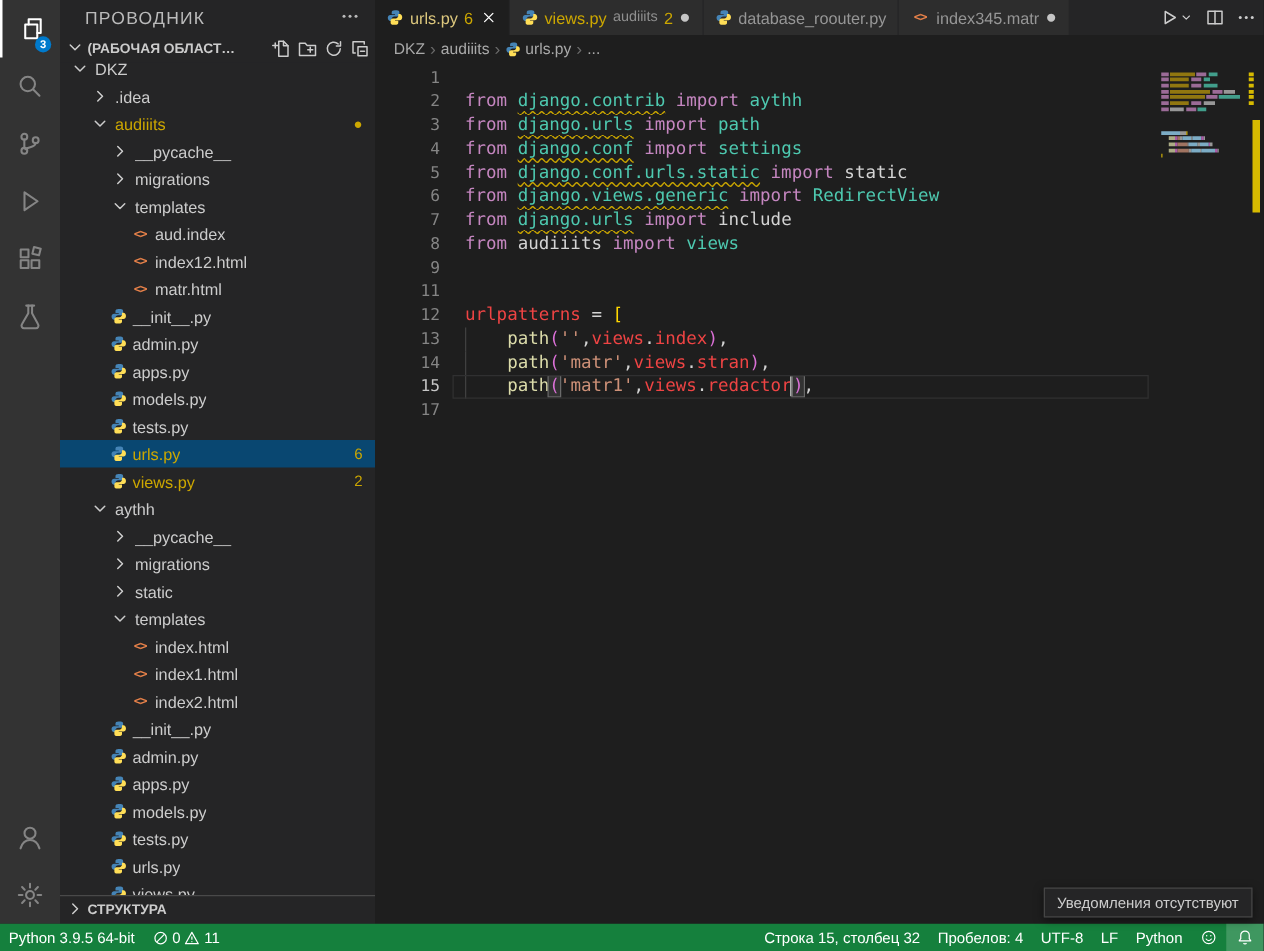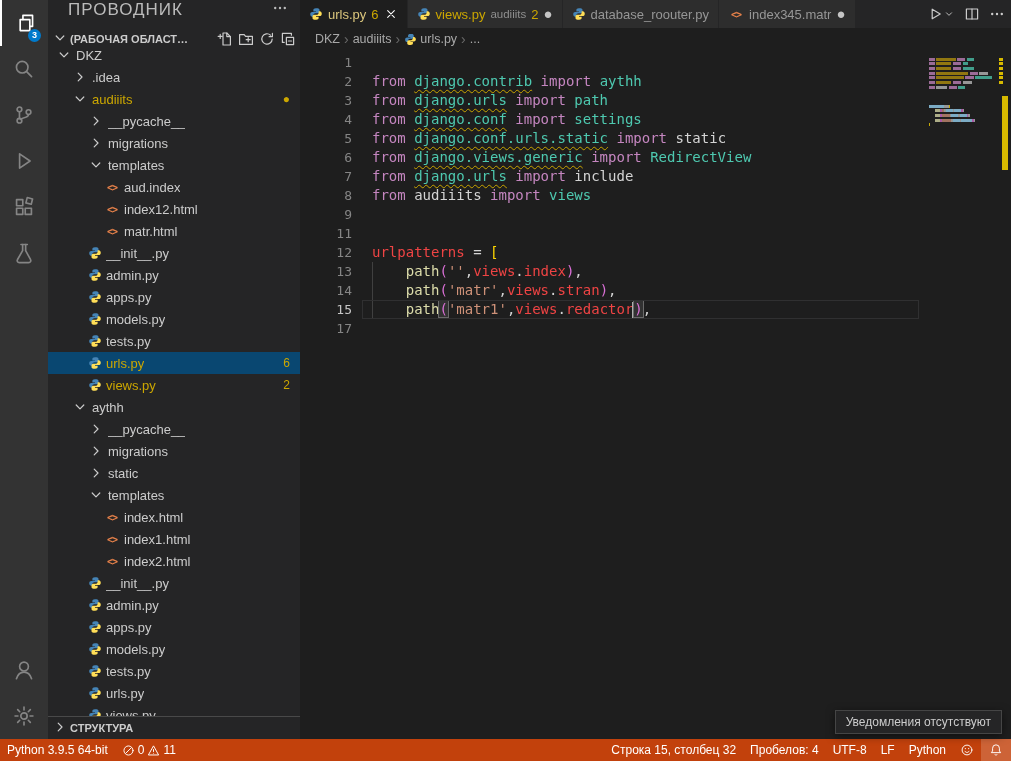--- a/index.html
+++ b/index.html
@@ -7,21 +7,21 @@
   .app{display:flex;height:739px;width:1011px}
 
   
   .activitybar{width:48px;flex:none;background:#333333;display:flex;flex-direction:column;justify-content:space-between}
   .ab-item{width:48px;height:46px;display:flex;align-items:center;justify-content:center;color:#858585;position:relative;box-sizing:border-box;cursor:pointer}
   .ab-item.active{color:#ffffff;border-left:2px solid #ffffff}
   .ab-badge{position:absolute;right:7px;bottom:4px;background:#007acc;color:#fff;font-size:9px;line-height:1;padding:2px 4px;border-radius:8px;font-weight:bold}
 
   
   .sidebar{width:252px;flex:none;background:#252526;display:flex;flex-direction:column;position:relative;overflow:hidden}
-  .sb-title{height:28px;flex:none;display:flex;padding:0 12px 0 20px;font-size:17px;color:#bbbbbb;letter-spacing:1px}
+  .sb-title{height:28px;flex:none;display:flex;align-items:center;padding:0 12px 0 20px;font-size:14px;color:#bbbbbb;letter-spacing:1px}
   .sb-title .spacer{flex:1}
   .sb-section{height:22px;flex:none;display:flex;align-items:center;gap:2px;padding:0 4px;font-size:11px;font-weight:bold;color:#cccccc;position:relative;z-index:3;background:#252526}
   .sb-section-label{white-space:nowrap;overflow:hidden;text-overflow:ellipsis;max-width:120px}
   .sb-actions{margin-left:auto;display:flex;gap:5px;color:#cccccc}
   .icon{display:inline-flex;align-items:center;justify-content:center}
   .tree{flex:1;overflow:hidden;margin-top:-6px;position:relative;z-index:1}
   .tree-row{height:22px;display:flex;align-items:center;cursor:pointer;box-sizing:border-box;padding-right:10px}
   .tree-row.selected{background:#094771}
   .tree-row .label{margin-left:4px;white-space:nowrap;overflow:hidden;text-overflow:ellipsis}
   .tint-warning{color:#cca700}
@@ -68,21 +68,21 @@
   .cursor{display:inline-block;width:2px;height:16px;background:#aeafad;vertical-align:middle;margin-left:-1px}
 
   .minimap{position:absolute;top:3px;right:14px;width:68px}
   .mm-row{height:3px;margin-bottom:1.7px;display:flex;position:relative}
   .mm-seg{height:3px;flex:none}
   .mm-warn{position:absolute;right:-6px;top:0;width:4px;height:3px;background:#d7ba00}
   .overview-ruler{position:absolute;top:0;right:0;width:12px;bottom:0}
   .ov-warn{position:absolute;right:3px;top:46px;width:6px;height:74px;background:#d7ba00}
 
   
-  .statusbar{position:absolute;left:0;bottom:0;width:1011px;height:22px;background:#c2410c;display:flex;align-items:center;color:#ffffff;font-size:12px;z-index:5}
+  .statusbar{position:absolute;left:0;bottom:0;width:1011px;height:22px;background:#15803d;display:flex;align-items:center;color:#ffffff;font-size:12px;z-index:5}
   .st-left,.st-right{display:flex;align-items:center;height:22px}
   .st-right{margin-left:auto}
   .st-item{display:flex;align-items:center;gap:4px;padding:0 7px;height:22px;cursor:pointer;white-space:nowrap}
   .st-item.bell{background:rgba(255,255,255,.18);padding:0 8px}
   .problems-group{gap:3px}
 
   .notification{position:absolute;right:9px;bottom:27px;background:#252526;border:1px solid #454545;color:#cccccc;font-size:12px;padding:4px 10px;box-shadow:0 2px 8px rgba(0,0,0,.5);z-index:10}
 </style>
 </head>
 <body>

